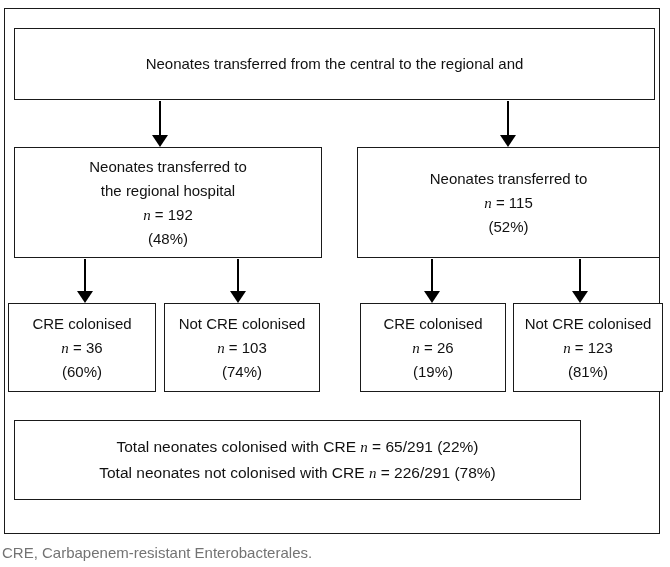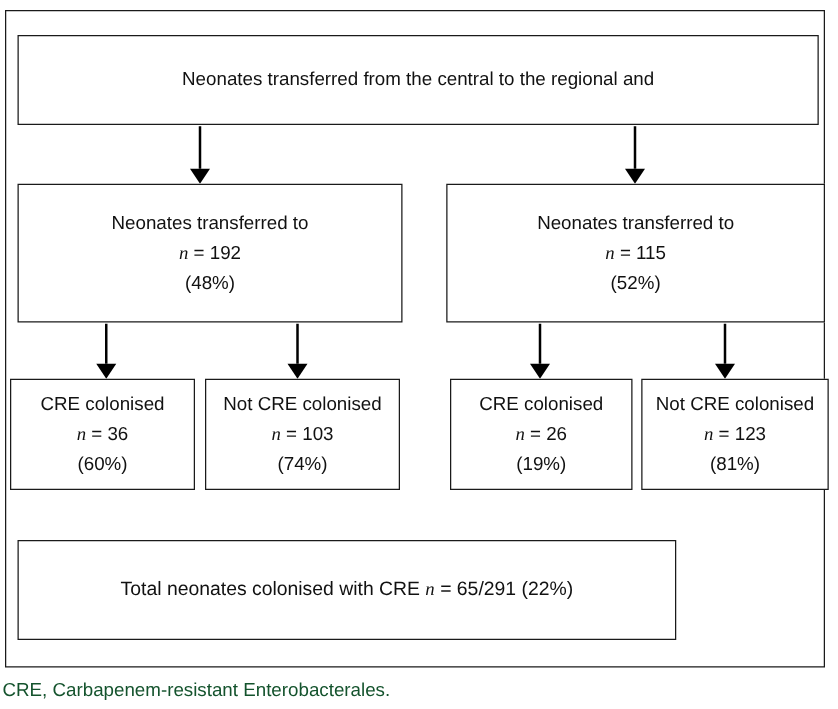--- a/index.html
+++ b/index.html
@@ -51,21 +51,21 @@
     width: 0; height: 0;
     border-left: 8px solid transparent;
     border-right: 8px solid transparent;
     border-top: 12px solid #000;
   }
   .caption {
     position: absolute;
     left: 2px; top: 543px;
     font-size: 15px;
     line-height: 20px;
-    color: #14532d;
+    color: #737373;
   }
 </style>
 </head>
 <body>
 
 <div class="canvas">
 
   <div class="frame"></div>
 
   <div class="box top-box" style="left:14px; top:28px; width:641px; height:72px;">
@@ -79,20 +79,23 @@
     <div class="head"></div>
   </div>
   <div class="arrow" style="left:500px; top:101px; height:46px;">
     <div class="shaft"></div>
     <div class="head"></div>
   </div>
 
   <div class="box" style="left:14px; top:147px; width:308px; height:111px;">
     <div class="line">
       <span>Neonates transferred to</span>
+    </div>
+    <div class="line">
+      <span>the regional hospital</span>
     </div>
     <div class="line">
       <span class="math">n</span><span> = 192</span>
     </div>
     <div class="line">
       <span>(48%)</span>
     </div>
   </div>
 
   <div class="box" style="left:357px; top:147px; width:303px; height:111px;">
@@ -165,23 +168,26 @@
       <span>Not CRE colonised</span>
     </div>
     <div class="line">
       <span class="math">n</span><span> = 123</span>
     </div>
     <div class="line">
       <span>(81%)</span>
     </div>
   </div>
 
-  <div class="box total-box" style="left:14px; top:432px; width:527px; height:80px;">
+  <div class="box total-box" style="left:14px; top:420px; width:567px; height:80px;">
     <div class="line">
       <span>Total neonates colonised with CRE </span><span class="math">n</span><span> = 65/291 (22%)</span>
+    </div>
+    <div class="line">
+      <span>Total neonates not colonised with CRE </span><span class="math">n</span><span> = 226/291 (78%)</span>
     </div>
   </div>
 
   <div class="caption">
     <span>CRE, Carbapenem-resistant Enterobacterales.</span>
   </div>
 
 </div>
 
 </body></html>

